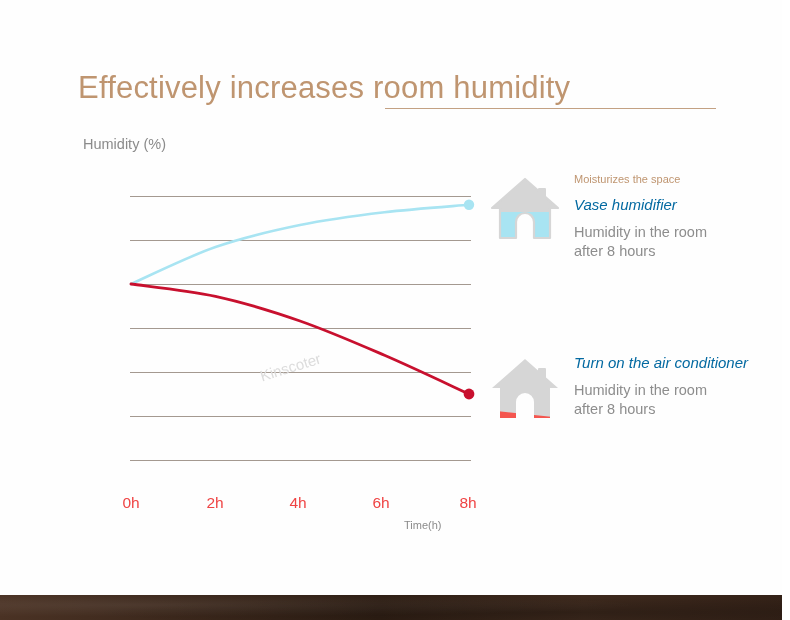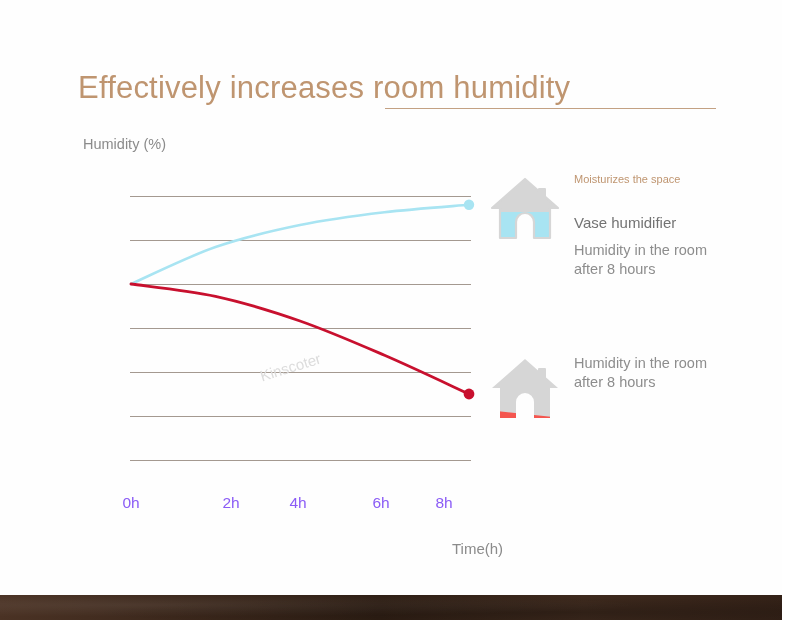--- a/index.html
+++ b/index.html
@@ -63,42 +63,41 @@
     position: absolute;
     left: 83px;
     top: 136px;
     font-size: 14.5px;
     color: #8b8b8b;
     white-space: nowrap;
   }
   #x-axis-title {
     position: absolute;
     left: 404px;
-    top: 540px;
-    font-size: 15px;
+    top: 519px;
+    font-size: 11px;
     color: #8b8b8b;
     white-space: nowrap;
-    margin-left: 48px;
   }
 
   .gridline {
     position: absolute;
     left: 130px;
     width: 341px;
     height: 1px;
     background: #94877c;
     opacity: 0.85;
   }
   .x-tick-label {
     position: absolute;
     top: 494px;
     width: 40px;
     text-align: center;
     font-size: 15.5px;
-    color: #8b5cf6;
+    color: #ef4444;
     white-space: nowrap;
   }
 
   #plot-svg {
     position: absolute;
     left: 0;
     top: 0;
     width: 500px;
     height: 560px;
     overflow: visible;
@@ -140,24 +139,25 @@
     width: 212px;
   }
   .panel-heading {
     font-size: 11px;
     color: #bf9570;
     line-height: 22px;
     white-space: nowrap;
   }
   .panel-subtitle {
     font-size: 15px;
-    color: #737373;
+    color: #0369a1;
     line-height: 24px;
-    margin-top: 21px;
-    white-space: nowrap;
+    margin-top: 3px;
+    white-space: nowrap;
+    font-style: italic;
   }
   .panel-desc {
     font-size: 14.5px;
     color: #8d8d8d;
     line-height: 19px;
     margin-top: 6px;
   }
 
   
   #bottom-band {
@@ -189,24 +189,24 @@
 
     <div class="gridline" style="top:196px"></div>
     <div class="gridline" style="top:240px"></div>
     <div class="gridline" style="top:284px"></div>
     <div class="gridline" style="top:328px"></div>
     <div class="gridline" style="top:372px"></div>
     <div class="gridline" style="top:416px"></div>
     <div class="gridline" style="top:460px"></div>
 
     <div class="x-tick-label" style="left:111px">0h</div>
-    <div class="x-tick-label" style="left:211px">2h</div>
+    <div class="x-tick-label" style="left:195px">2h</div>
     <div class="x-tick-label" style="left:278px">4h</div>
     <div class="x-tick-label" style="left:361px">6h</div>
-    <div class="x-tick-label" style="left:424px">8h</div>
+    <div class="x-tick-label" style="left:448px">8h</div>
 
     <svg id="plot-svg" viewBox="0 0 500 560">
       <path id="humid-curve" fill="none" stroke-width="2.6" stroke-linecap="round" d="M 131.00 284.00 C 145.08 277.84, 187.33 256.87, 215.50 247.04 C 243.67 237.21, 271.83 230.83, 300.00 225.04 C 328.17 219.25, 356.33 215.65, 384.50 212.28 C 412.67 208.91, 454.92 206.05, 469.00 204.80" stroke="#a8e4f2"></path>
       <path id="dry-curve" fill="none" stroke-width="2.8" stroke-linecap="round" d="M 131.00 284.00 C 145.08 286.05, 187.33 290.16, 215.50 296.32 C 243.67 302.48, 271.83 311.13, 300.00 320.96 C 328.17 330.79, 356.33 343.11, 384.50 355.28 C 412.67 367.45, 454.92 387.55, 469.00 394.00" stroke="#c8102e"></path>
       <circle id="humid-endpoint" r="5.2" cx="469.00" cy="204.80" fill="#a8e4f2"></circle>
       <circle id="dry-endpoint" r="5.4" cx="469.00" cy="394.00" fill="#c8102e"></circle>
     </svg>
 
     <div id="watermark">Kinscoter</div>
   </div>
@@ -260,20 +260,21 @@
                  a9 9 0 0 0 -18 0 L28 66 L12 66 L12 36 L4 36 Z" fill="#d6d6d6"></path>
 
         <g clip-path="url(#clip-house-dry)">
           <path d="M0 58 L74 66 L74 74 L0 74 Z" fill="#f4564f"></path>
         </g>
 
         <rect x="50" y="16" width="8" height="12" fill="#d6d6d6" rx="1"></rect>
       </svg>
     </div>
     <div class="panel-text">
+      <div class="panel-subtitle">Turn on the air conditioner</div>
       <div class="panel-desc" style="white-space:pre-line">Humidity in the room
 after 8 hours</div>
     </div>
   </div>
 
   <div id="bottom-band"></div>
 
 </div>
 
 </body></html>

